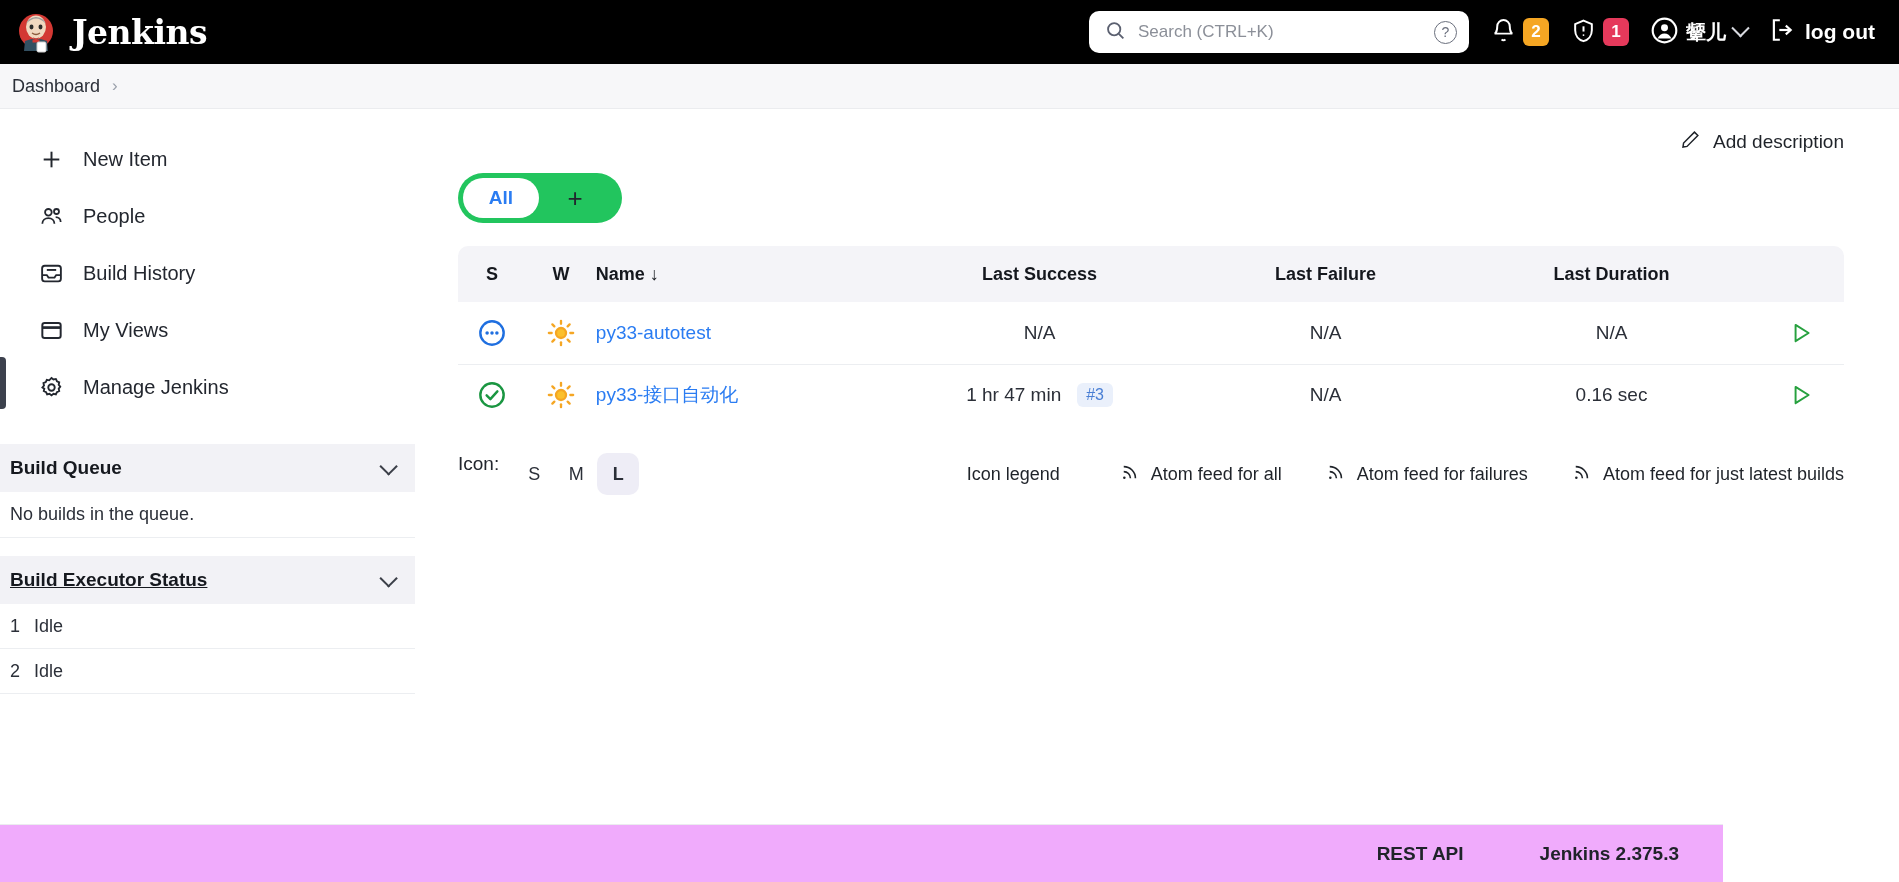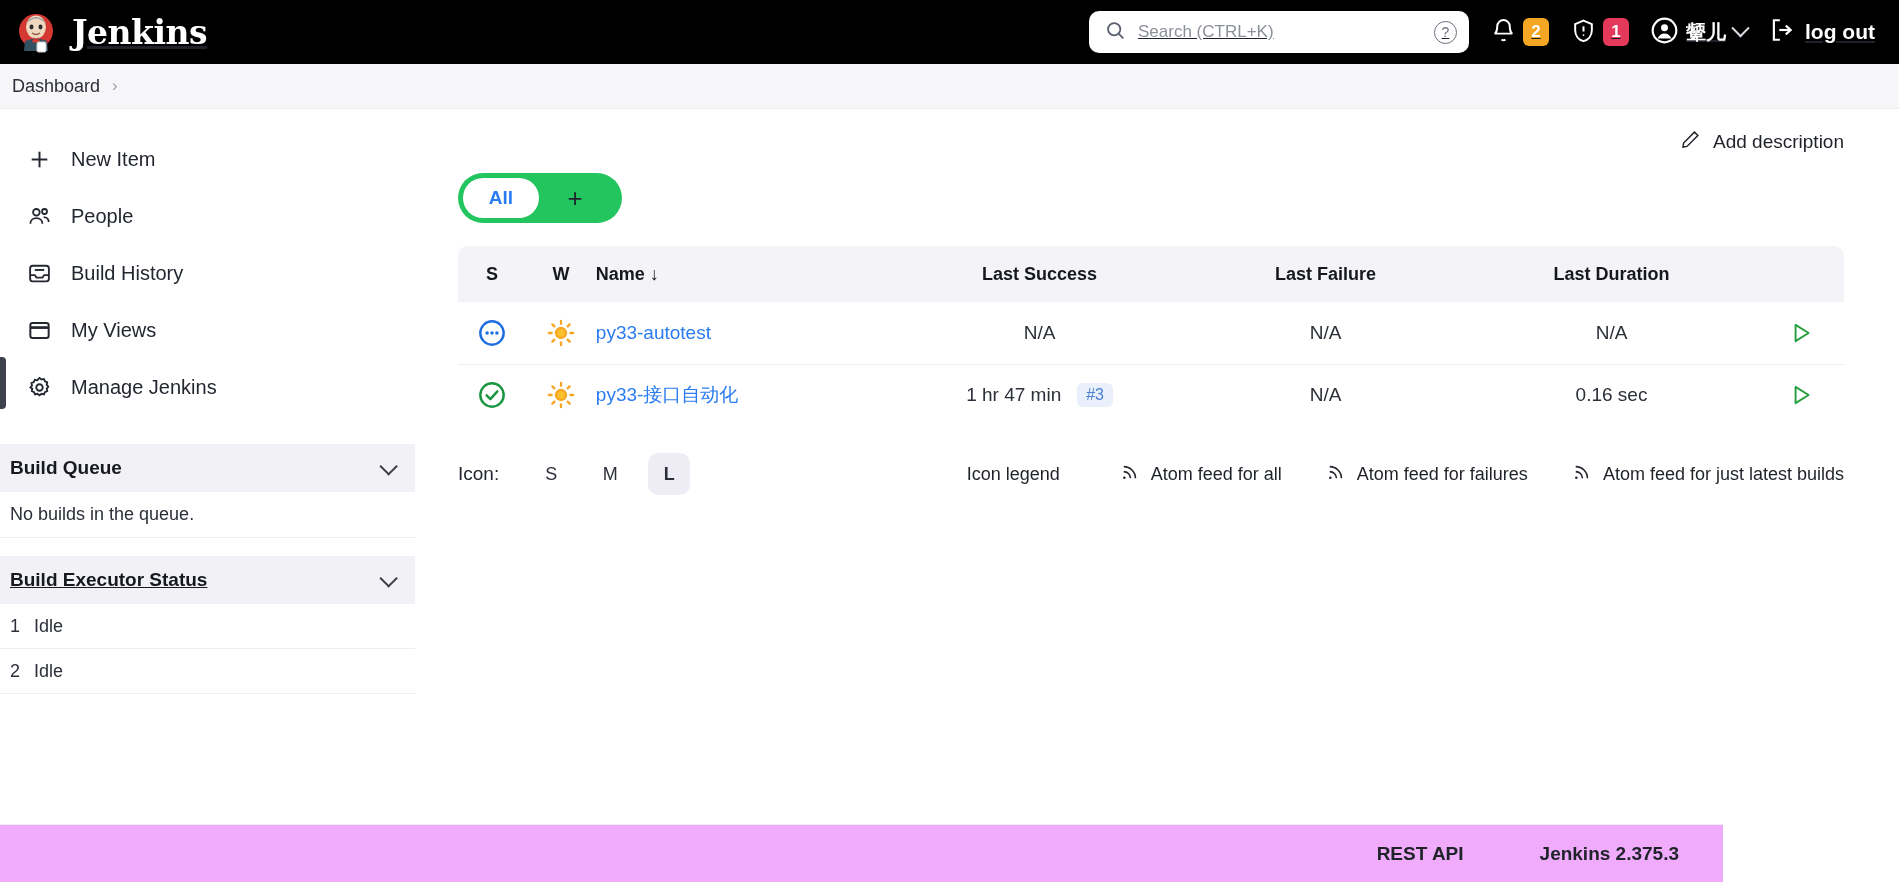--- a/index.html
+++ b/index.html
@@ -12,21 +12,20 @@
   }
 
   
   .header {
     height: 64px;
     background: #000000;
     display: flex;
     align-items: center;
     padding: 0 24px 0 14px;
     position: relative;
-    text-decoration: underline;
   }
   .brand { display: flex; align-items: center; gap: 14px; cursor: pointer; }
   .jenkins-logo { width: 44px; height: 44px; position: relative; }
   .brand-text {
     font-family: "DejaVu Serif", "Liberation Serif", serif;
     font-size: 33px; font-weight: 700; color: #fff; letter-spacing: -0.5px;
   }
 
   .header-right {
     margin-left: auto; display: flex; align-items: center; gap: 22px;
@@ -71,21 +70,21 @@
   .bc-sep { color: #9aa0ab; font-size: 17px; }
 
   
   .body-wrap { display: flex; height: 773px; }
 
   
   .sidebar { width: 415px; flex: 0 0 415px; padding-top: 22px; position: relative; }
   .nav-list { padding: 0 0 10px 0; }
   .nav-item {
     display: flex; align-items: center; gap: 18px; height: 57px;
-    padding-left: 26px; cursor: pointer; position: relative;
+    padding-left: 38px; cursor: pointer; position: relative;
   }
   .nav-item .label { font-size: 20px; color: #23272f; }
   .nav-ico { width: 27px; height: 27px; flex: 0 0 27px; color: #23272f;
              display: flex; align-items: center; justify-content: center; }
   .active-bar {
     position: absolute; left: 0; top: 248px; width: 6px; height: 52px;
     background: #3c414d; border-radius: 0 4px 4px 0;
   }
 
   .panel { margin-top: 18px; }
@@ -147,21 +146,21 @@
   .cell-flex { display: flex; align-items: center; justify-content: center; gap: 16px; }
   .build-badge {
     background: #eaf0fb; color: #4a7fd4; border-radius: 6px; padding: 3px 9px;
     font-size: 16px; cursor: pointer;
   }
   .icon-cell { display: flex; align-items: center; justify-content: center; }
   .run-btn { cursor: pointer; display: flex; align-items: center; justify-content: center; }
 
   
   .controls { margin-top: 27px; display: flex; align-items: center; }
-  .icon-size { display: flex; align-items: center; gap: 17px; }
+  .icon-size { display: flex; align-items: flex-start; gap: 0; }
   .icon-size .lbl { font-size: 19px; color: #22262e; margin-right: 14px; }
   .size-btn {
     width: 42px; height: 42px; border-radius: 10px; display: flex;
     align-items: center; justify-content: center; font-size: 18px;
     color: #2b2f38; cursor: pointer;
   }
   .size-btn.sel { background: #eeedf6; font-weight: 700; }
   .feeds { margin-left: auto; display: flex; align-items: center; gap: 44px; }
   .feed-link { display: flex; align-items: center; gap: 11px; font-size: 18px;
                color: #1f2329; cursor: pointer; }

